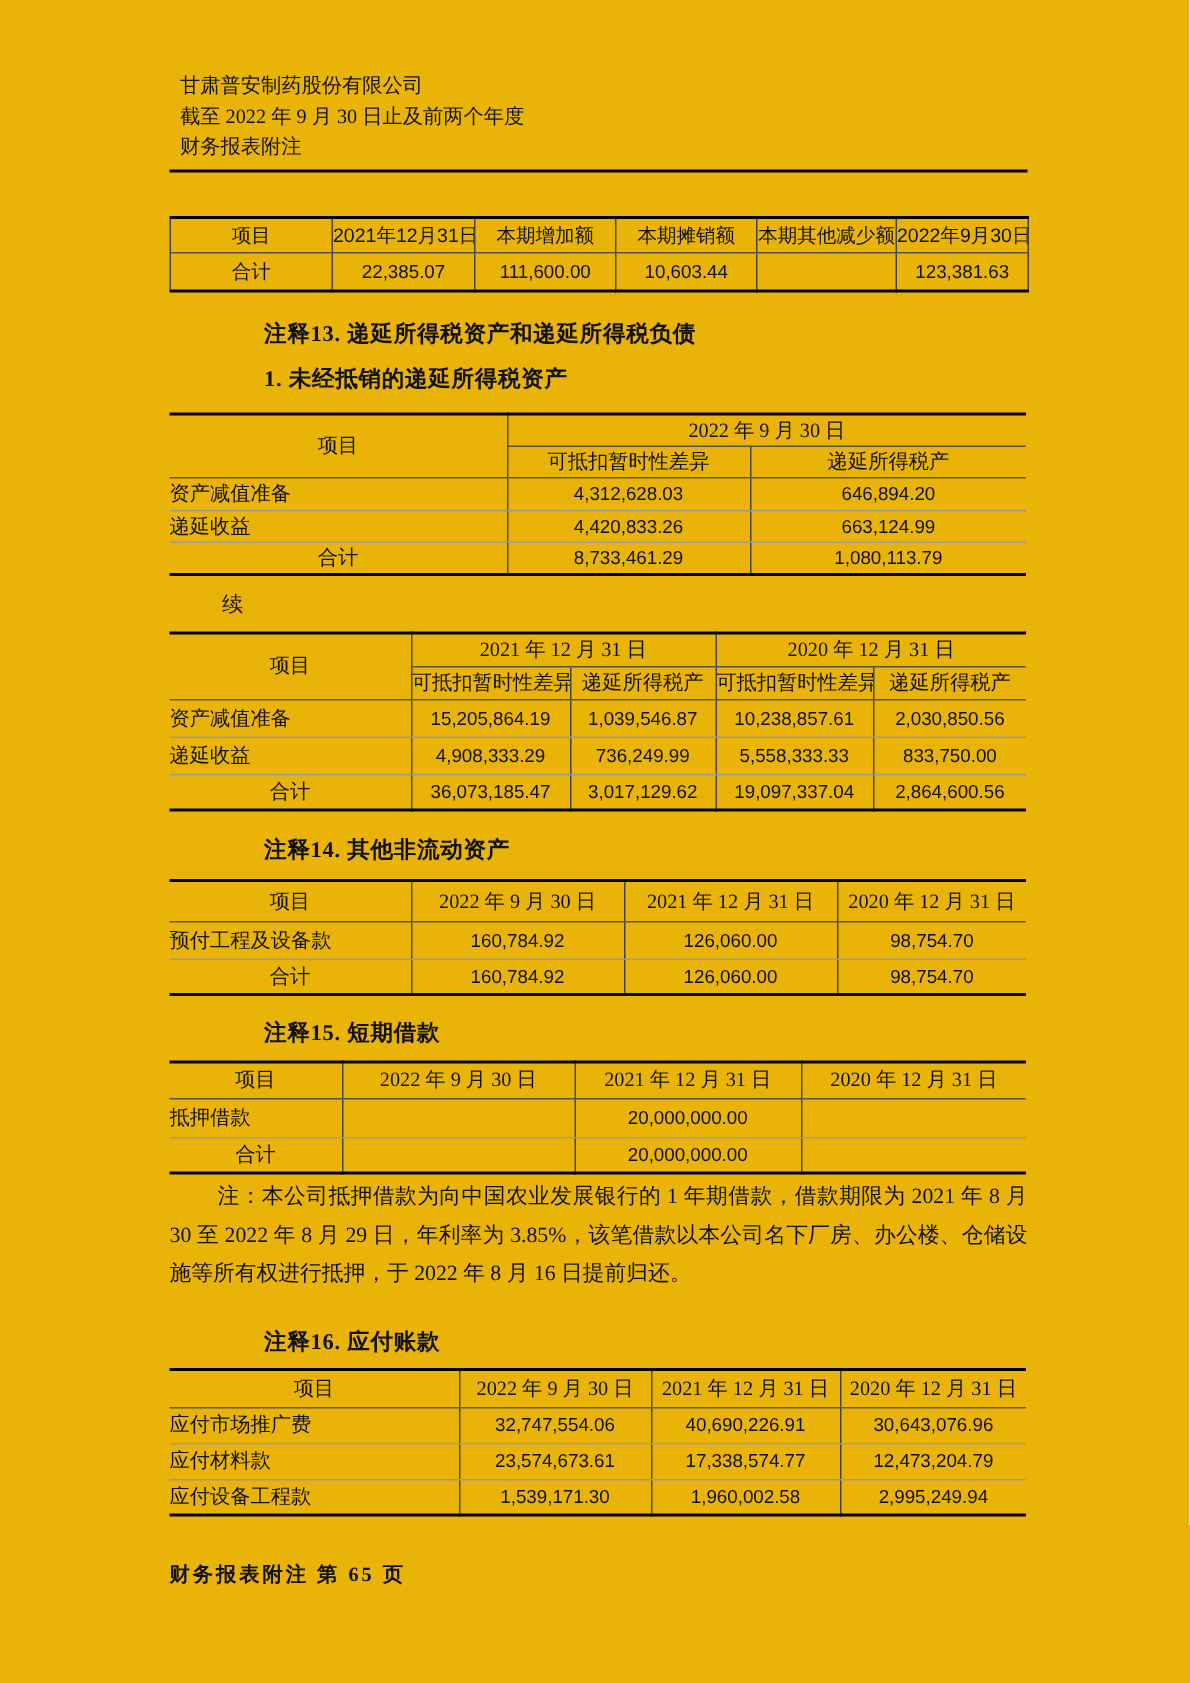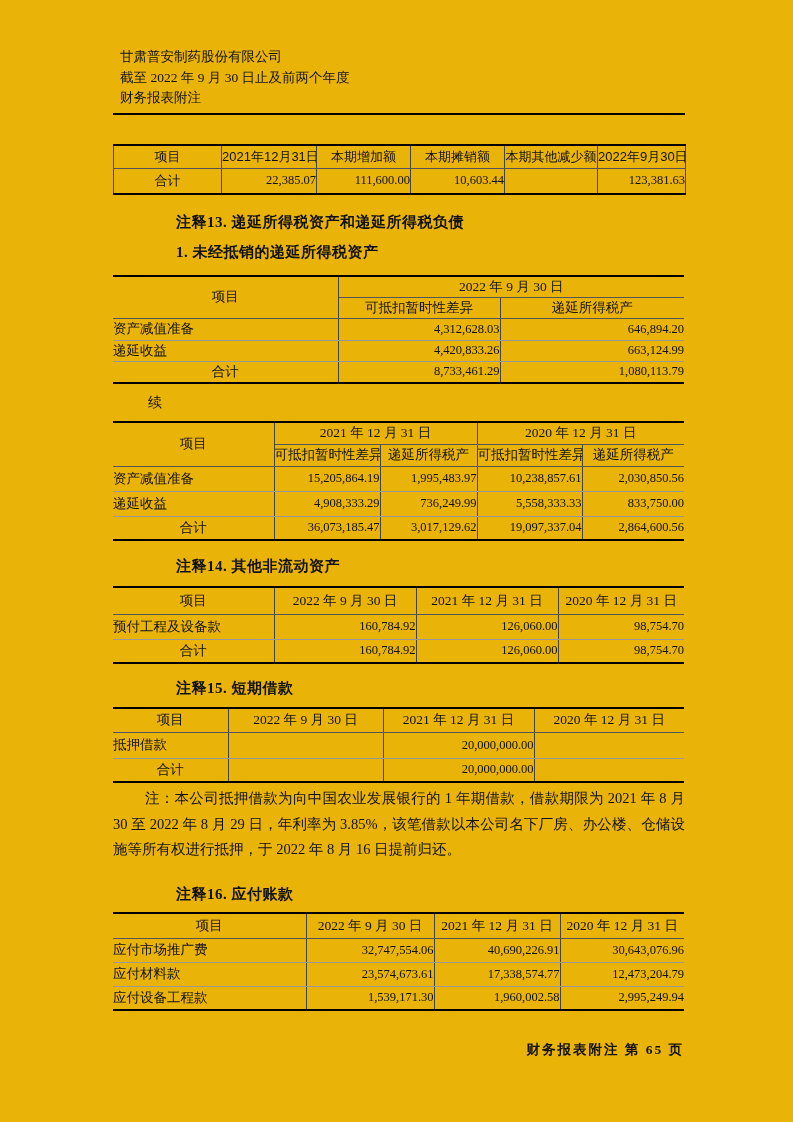--- a/index.html
+++ b/index.html
@@ -21,29 +21,29 @@
     font-size:13.5px;
   }
   table.tbl td,table.tbl th{
     border-top:1px solid #999;border-bottom:1px solid #999;
     border-left:1px solid #444;border-right:1px solid #444;
     font-weight:normal;padding:0;overflow:hidden;white-space:nowrap;
   }
   table.tbl th{text-align:center;border-bottom-color:#555;}
   td.lab{text-align:left;padding-left:7px;}
   td.c{text-align:center;}
-  td.n{text-align:right;padding-right:8px;font-family:Liberation Serif, serif;font-size:12.5px;}
+  td.n{text-align:center;padding-right:8px;font-family:Liberation Sans, sans-serif;font-size:12.5px;}
   
   #t1{border-left:1px solid #000;border-right:1px solid #000;
       font-family:"Liberation Sans","DejaVu Sans",sans-serif;font-size:13px;}
   
   .note-par{position:absolute;left:113px;top:786px;width:572px;font-size:14.5px;
             line-height:25.5px;text-align:justify;text-indent:32px;}
   
-  .page-footer{position:absolute;left:113px;top:1041px;width:571px;text-align:right;
+  .page-footer{position:absolute;left:113px;top:1041px;width:571px;text-align:left;
                font-size:13.5px;font-weight:bold;letter-spacing:2px;}
 </style>
 </head>
 <body>
 
 <div class="page">
 
   <div class="doc-header">
     <div>甘肃普安制药股份有限公司</div>
     <div>截至 2022 年 9 月 30 日止及前两个年度</div>
@@ -134,21 +134,21 @@
     </tr>
     <tr style="height:22px">
       <th>可抵扣暂时性差异</th>
       <th>递延所得税产</th>
       <th>可抵扣暂时性差异</th>
       <th>递延所得税产</th>
     </tr>
     <tr style="height:25px">
       <td class="lab">资产减值准备</td>
       <td class="n">15,205,864.19</td>
-      <td class="n">1,995,483.97</td>
+      <td class="n">1,039,546.87</td>
       <td class="n">10,238,857.61</td>
       <td class="n">2,030,850.56</td>
     </tr>
     <tr style="height:25px">
       <td class="lab">递延收益</td>
       <td class="n">4,908,333.29</td>
       <td class="n">736,249.99</td>
       <td class="n">5,558,333.33</td>
       <td class="n">833,750.00</td>
     </tr>

